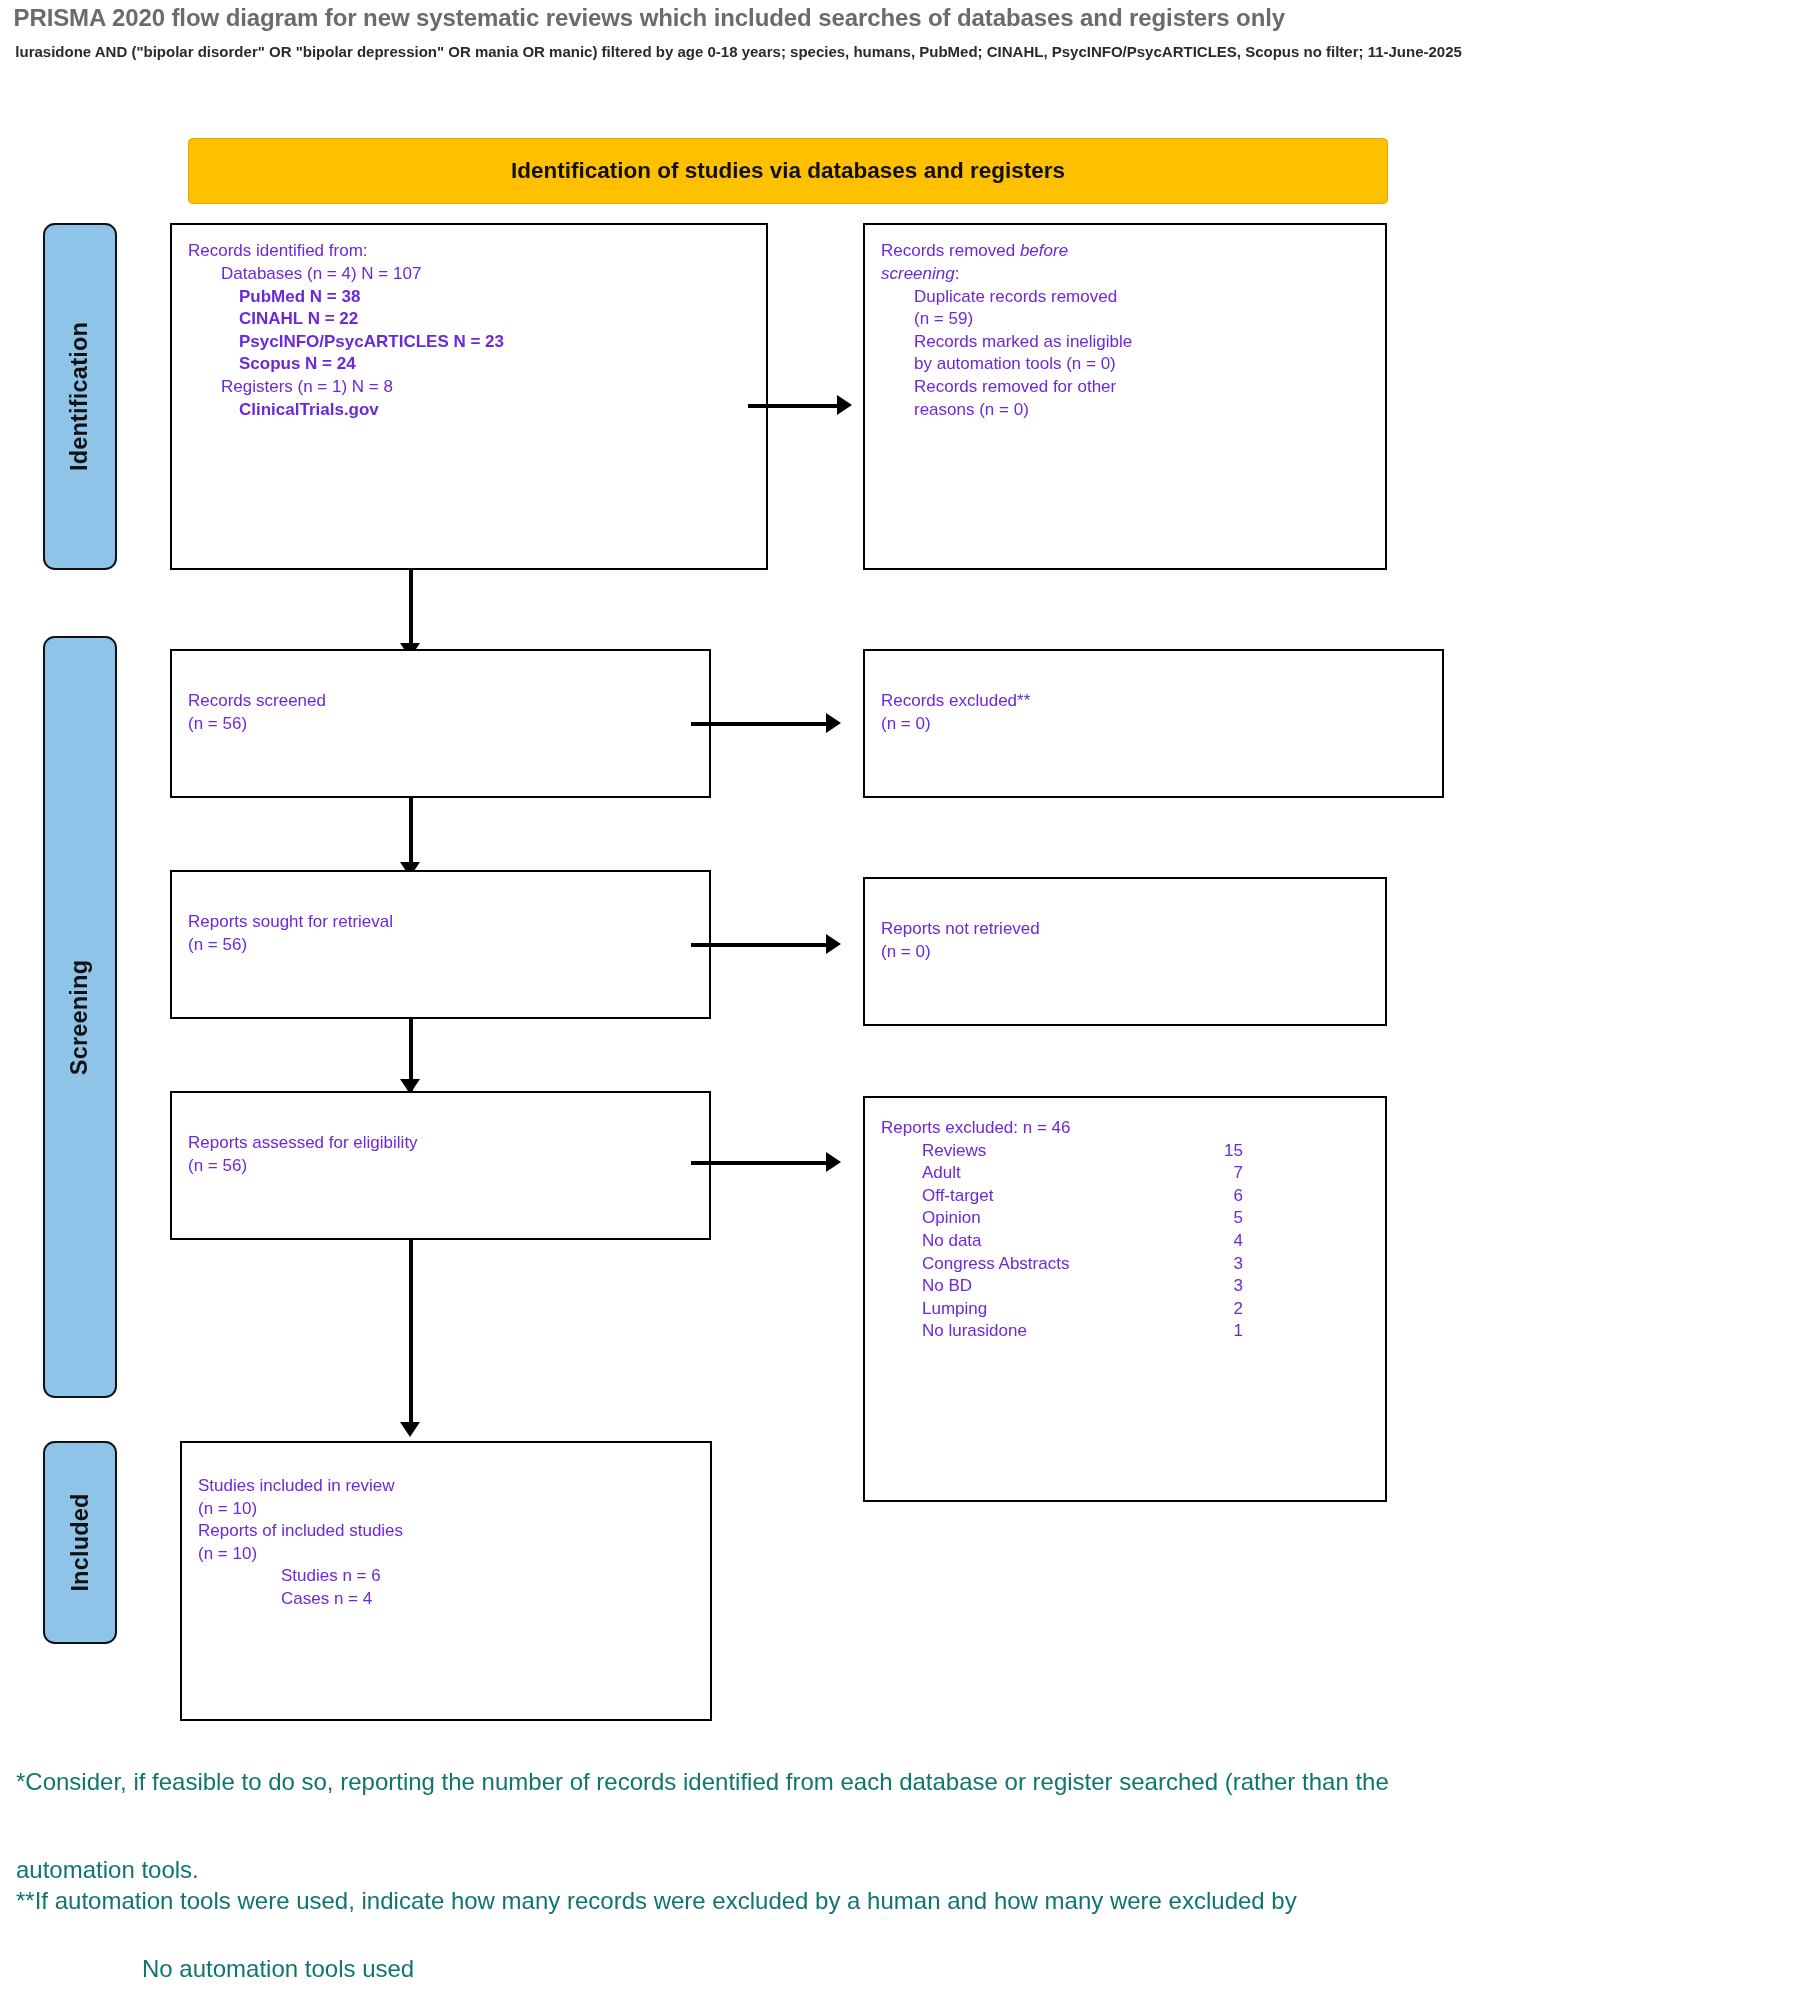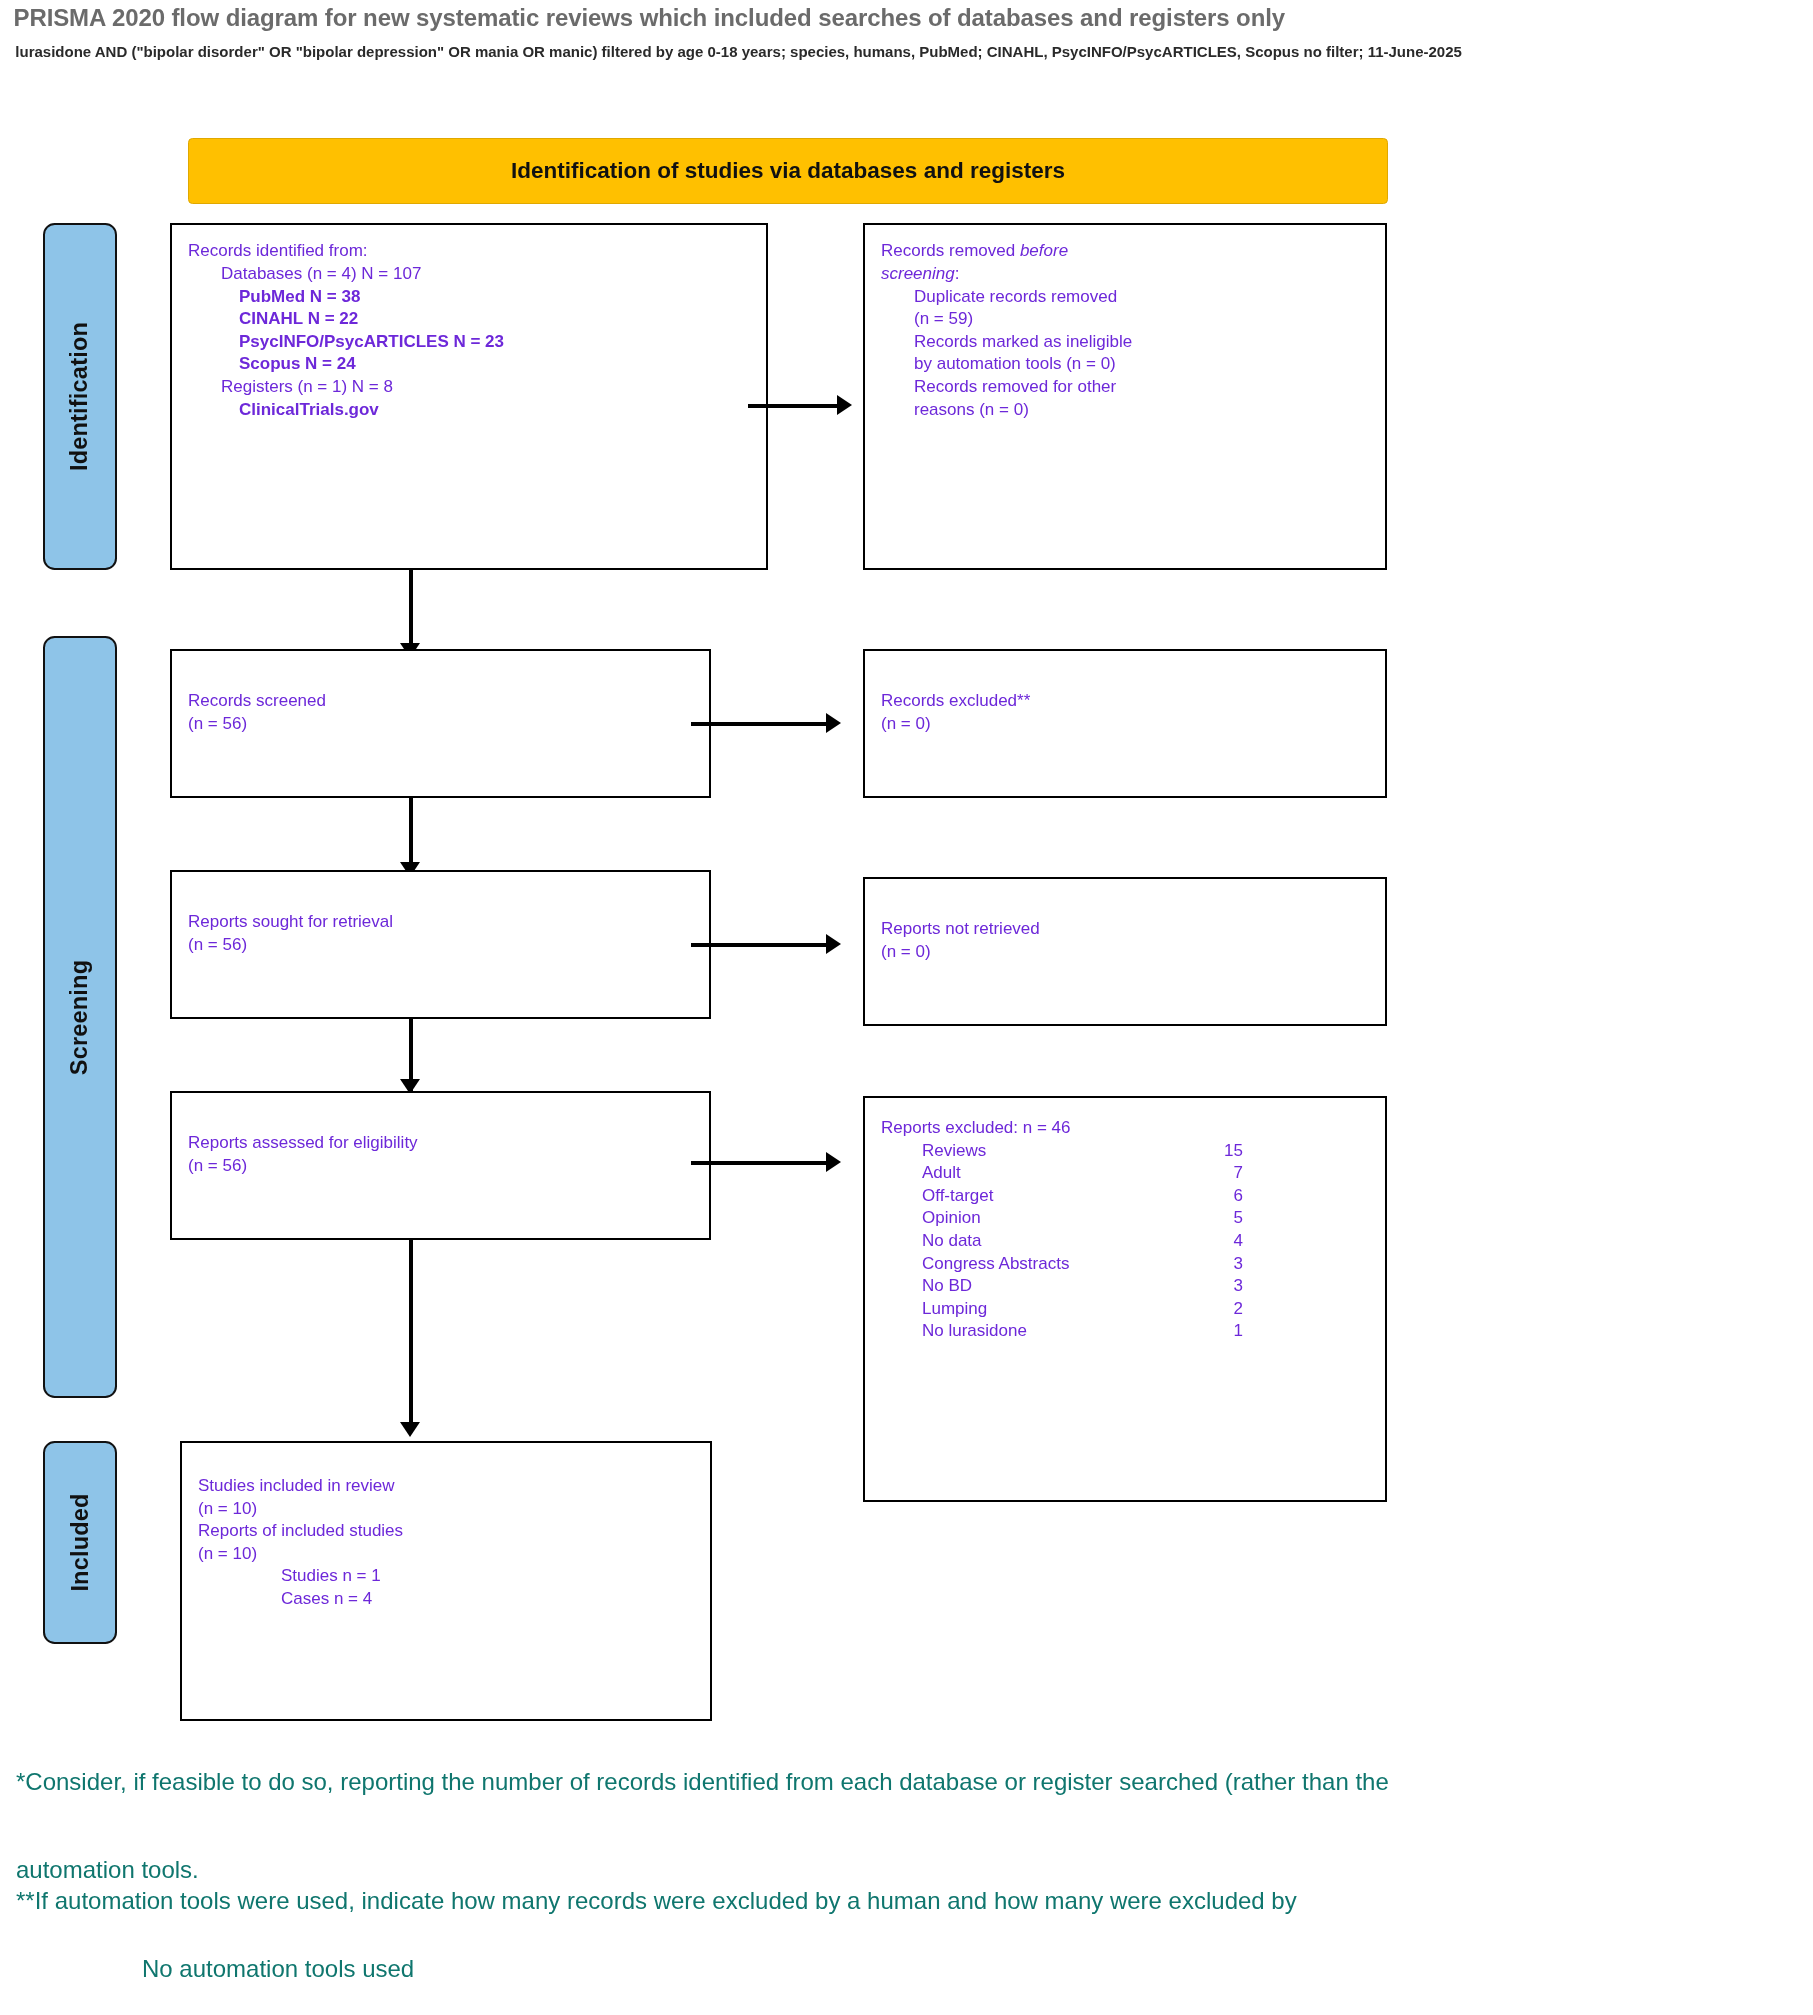--- a/index.html
+++ b/index.html
@@ -171,21 +171,21 @@
 <div class="arrow-down" style="left:400px; top:643px;"></div>
 
 <div class="flow-box" style="left:150px; top:649px; width:541px; height:149px;">
   <div class="line" style="margin-top:24px;">Records screened</div>
   <div class="line">(n = 56)</div>
 </div>
 
 <div class="conn" style="left:691px; top:722px; width:135px; height:4px;"></div>
 <div class="arrow-right" style="left:826px; top:713px;"></div>
 
-<div class="flow-box" style="left:843px; top:649px; width:524px; height:149px;">
+<div class="flow-box" style="left:843px; top:649px; width:581px; height:149px;">
   <div class="line" style="margin-top:24px;">Records excluded**</div>
   <div class="line">(n = 0)</div>
 </div>
 
 <div class="conn" style="left:409px; top:798px; width:4px; height:78px;"></div>
 <div class="arrow-down" style="left:400px; top:862px;"></div>
 
 <div class="flow-box" style="left:150px; top:870px; width:541px; height:149px;">
   <div class="line" style="margin-top:24px;">Reports sought for retrieval</div>
   <div class="line">(n = 56)</div>
@@ -251,21 +251,21 @@
 </div>
 
 <div class="conn" style="left:409px; top:1240px; width:4px; height:189px;"></div>
 <div class="arrow-down" style="left:400px; top:1422px;"></div>
 
 <div class="flow-box" style="left:160px; top:1441px; width:532px; height:280px; padding-top:32px;">
   <div class="line">Studies included in review</div>
   <div class="line">(n = 10)</div>
   <div class="line">Reports of included studies</div>
   <div class="line">(n = 10)</div>
-  <div class="line i3">Studies n = 1</div>
+  <div class="line i3">Studies n = 6</div>
   <div class="line i3">Cases n = 4</div>
 </div>
 
 <div class="footnote" style="left:16px; top:1766px; width:1786px;">
   <div>*Consider, if feasible to do so, reporting the number of records identified from each database or register searched (rather than the</div>
 </div>
 
 <div class="footnote" style="left:16px; top:1854px; width:1786px;">
   <div>automation tools.</div>
   <div>**If automation tools were used, indicate how many records were excluded by a human and how many were excluded by</div>

